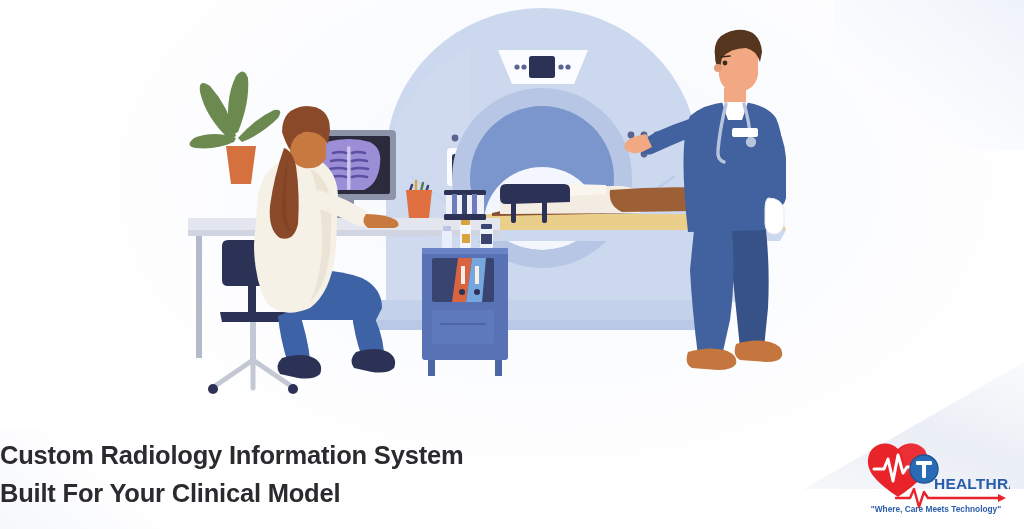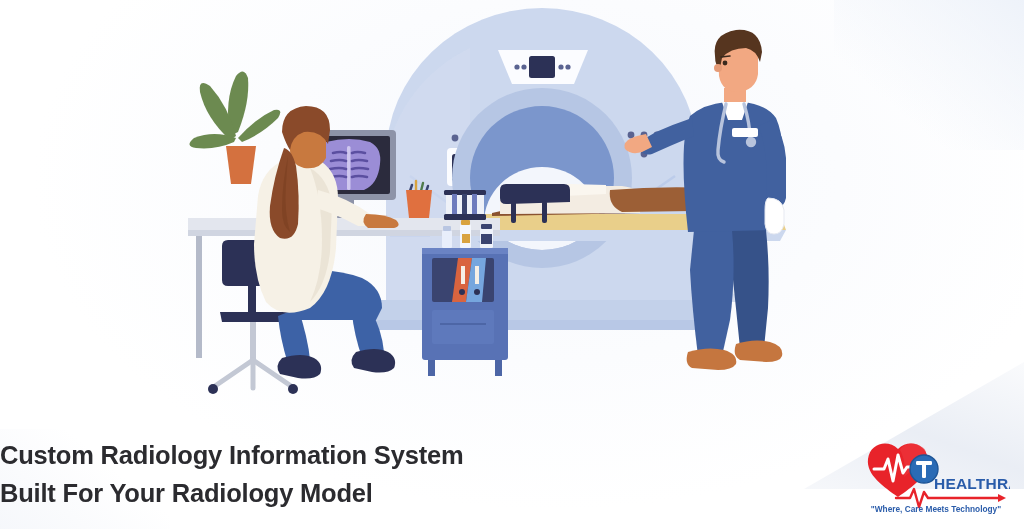--- a/index.html
+++ b/index.html
@@ -328,21 +328,21 @@
           <rect x="311" y="216" width="11" height="5" rx="1" fill="#3a4470"></rect>
           <rect x="311" y="226" width="11" height="10" fill="#3a4470"></rect>
         </g>
       </g>
 
     </svg>
   </div>
 
   <div id="headline">
     <span class="line">Custom Radiology Information System</span>
-    <span class="line">Built For Your Radiology Model</span>
+    <span class="line">Built For Your Clinical Model</span>
   </div>
 
   <div id="logo">
     <svg viewBox="0 0 148 78" xmlns="http://www.w3.org/2000/svg">
 
       <g>
         <path d="M36 12 C26 2 8 6 6 22 C4 38 22 50 36 60 C50 50 68 38 66 22 C64 6 46 2 36 12 Z" fill="#e8232a"></path>
         <path d="M60 10 C52 4 42 6 38 13 C42 20 44 30 42 40 C50 33 62 24 64 16 C64 13 62 11 60 10 Z" fill="#ef3a3f" opacity=".55"></path>
       </g>
 

